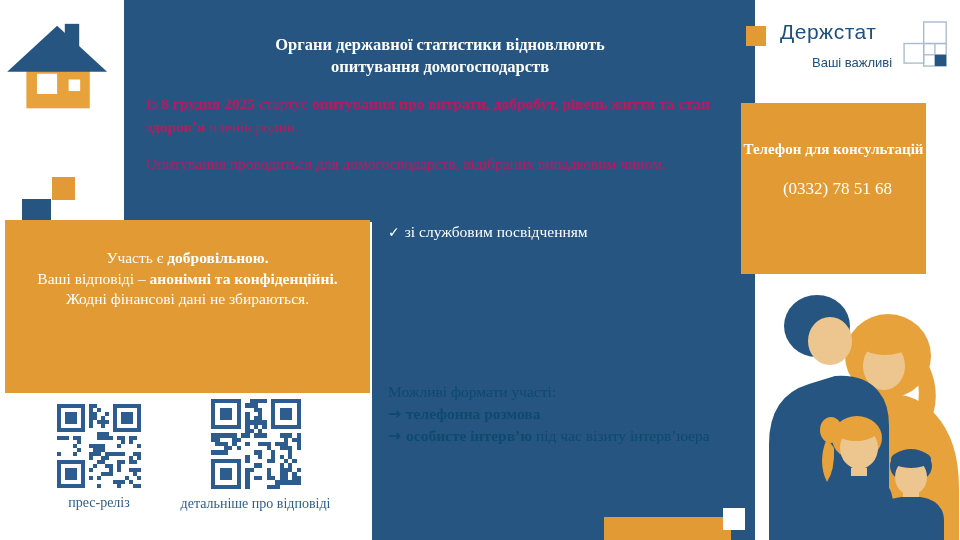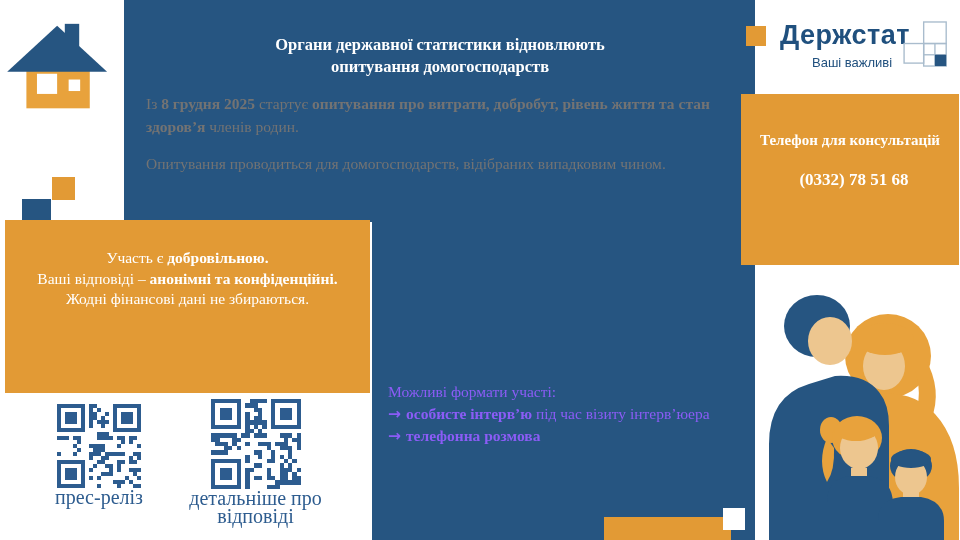--- a/index.html
+++ b/index.html
@@ -7,55 +7,55 @@
     position:relative;width:960px;height:540px;background:#ffffff;overflow:hidden;
     font-family:"Liberation Serif","DejaVu Serif",serif;
   }
   .abs{position:absolute;}
   
   .panel-top{left:124px;top:0;width:631px;height:222px;background:#265581;}
   .panel-right{left:372px;top:222px;width:383px;height:318px;background:#265581;}
   
   .heading{left:239px;top:34px;width:402px;text-align:center;color:#fff;
            font-weight:bold;font-size:16.5px;line-height:22px;}
-  .para{color:#737373;font-size:15.5px;line-height:23px;}
+  .para{color:#be185d;font-size:15.5px;line-height:23px;}
   .p1{left:146px;top:92px;width:590px;}
   .p2{left:146px;top:152px;width:590px;}
   .b{font-weight:bold;}
   
   .interviewer{left:388px;top:221px;width:352px;color:#fff;font-size:15.5px;line-height:22px;}
   .check{font-family:"DejaVu Sans",sans-serif;font-size:14px;margin-right:5px;}
-  .formats{left:388px;top:381px;width:362px;color:#8b5cf6;font-size:15.5px;line-height:22px;}
+  .formats{left:388px;top:381px;width:362px;color:#0c4a6e;font-size:15.5px;line-height:22px;}
   .arrow{font-family:"DejaVu Sans",sans-serif;font-weight:bold;margin-right:5px;}
   
   .voluntary{left:5px;top:220px;width:365px;height:173px;background:#E29A35;color:#fff;
              text-align:center;font-size:15.5px;line-height:20.5px;box-sizing:border-box;padding-top:28px;}
   
-  .phone{left:741px;top:94px;width:218px;height:171px;background:#E29A35;color:#fff;
+  .phone{left:741px;top:103px;width:185px;height:171px;background:#E29A35;color:#fff;
          text-align:center;box-sizing:border-box;padding-top:36px;}
   .phone-title{font-weight:bold;font-size:15px;line-height:20px;}
-  .phone-number{font-weight:bold;font-size:17px;margin-top:20px;margin-left:8px;}
+  .phone-number{font-weight:normal;font-size:17px;margin-top:20px;margin-left:8px;}
   
   .logo-sq{left:746px;top:26px;width:20px;height:20px;background:#E29A35;}
   .logo-name{left:780px;top:20px;font-family:"Liberation Sans","DejaVu Sans",sans-serif;
-             font-weight:bold;font-size:27px;color:#20507E;letter-spacing:0.5px;}
+             font-weight:normal;font-size:21px;color:#20507E;letter-spacing:0.5px;}
   .logo-tagline{left:812px;top:55px;font-family:"Liberation Sans","DejaVu Sans",sans-serif;
              font-size:13px;color:#20507E;}
   .logo-grid{left:903px;top:21px;}
   
   .sq-orange{left:52px;top:177px;width:23px;height:23px;background:#E29A35;}
   .sq-blue{left:22px;top:199px;width:29px;height:24px;background:#265581;}
   .decor-orange-bottom{left:604px;top:517px;width:127px;height:23px;background:#E29A35;}
   .decor-white-bottom{left:723px;top:508px;width:22px;height:22px;background:#fff;}
   
   .qr-item{text-align:center;}
   .qr-item svg{display:block;margin:0 auto;background:#fff;}
   .qr1{left:28px;top:404px;width:142px;}
   .qr2{left:178px;top:399px;width:155px;}
-  .qr-label{color:#2D5C8F;font-size:20px;line-height:18px;}
+  .qr-label{margin-top:6px;color:#2D5C8F;font-size:14px;line-height:18px;}
   .house{left:6px;top:20px;}
   .family{left:757px;top:292px;}
 </style>
 </head>
 <body>
 
 <div id="canvas">
 
   <div class="abs panel-top"></div>
   <div class="abs panel-right"></div>
@@ -72,29 +72,32 @@
   <div class="abs sq-blue"></div>
 
   <div class="abs heading">Органи державної статистики відновлюють опитування домогосподарств</div>
 
   <div class="abs para p1">
     <span>Із </span><span class="b">8 грудня 2025</span><span> стартує </span><span class="b">опитування про витрати, добробут, рівень життя та стан здоров’я</span><span> членів родин.</span>
   </div>
   <div class="abs para p2">Опитування проводиться для домогосподарств, відібраних випадковим чином.</div>
 
   <div class="abs interviewer">
+    <div>
+      <span class="check">✓</span><span>зі службовим посвідченням</span>
+    </div>
   </div>
 
   <div class="abs formats">
     <div>Можливі формати участі:</div>
     <div>
-      <span class="arrow">→</span><span class="b">особисте інтерв’ю</span><span> під час візиту інтерв’юера</span>
+      <span class="arrow">→</span><span class="b">телефонна розмова</span><span></span>
     </div>
     <div>
-      <span class="arrow">→</span><span class="b">телефонна розмова</span><span></span>
+      <span class="arrow">→</span><span class="b">особисте інтерв’ю</span><span> під час візиту інтерв’юера</span>
     </div>
   </div>
 
   <div class="abs voluntary">
     <div>
       <span>Участь є </span><span class="b">добровільною.</span>
     </div>
     <div>
       <span>Ваші відповіді – </span><span class="b">анонімні та конфіденційні.</span>
     </div>

